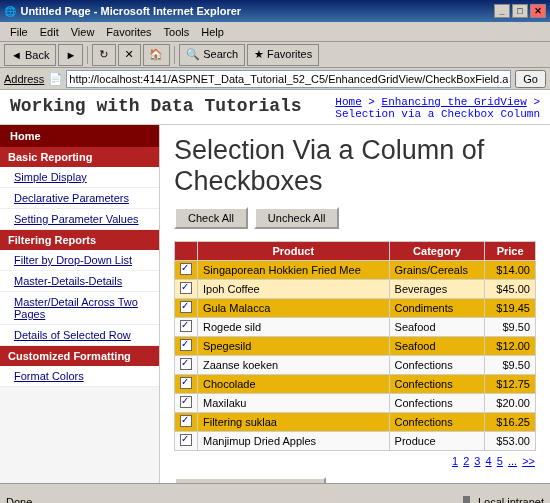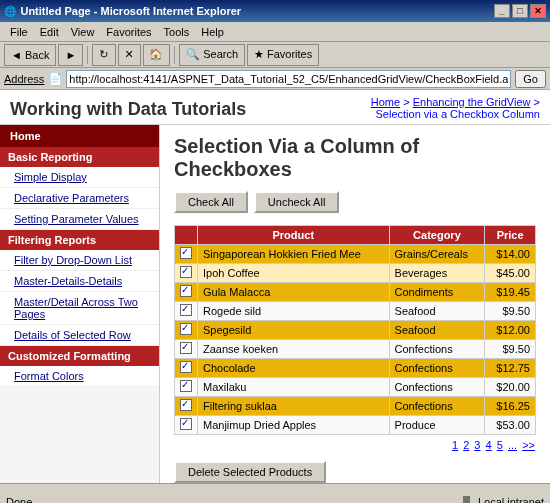--- a/index.html
+++ b/index.html
@@ -95,22 +95,23 @@
       height: calc(503px - 22px - 20px - 26px - 22px - 20px);
       background: white;
     }
 
     
     .site-header {
       background: white;
       padding: 6px 10px 4px 10px;
       border-bottom: 1px solid #ccc;
       display: flex;
-      align-items: flex-end;
+      align-items: flex-start;
       justify-content: space-between;
+      font-family: Liberation Mono, monospace;
     }
     .site-title { font-size: 18px; font-weight: bold; color: #333; }
     .breadcrumb { font-size: 11px; text-align: right; color: #00f; }
     .breadcrumb a { color: #00f; text-decoration: underline; }
 
     
     .content-wrap {
       display: flex;
       flex: 1;
       overflow: hidden;
@@ -149,21 +150,21 @@
       font-size: 11px;
     }
 
     
     .main-content {
       flex: 1;
       padding: 10px 14px;
       overflow-y: auto;
       background: white;
     }
-    .page-title { font-size: 20px; font-weight: bold; color: #333; margin-bottom: 10px; }
+    .page-title { font-size: 27px; font-weight: normal; color: #333; margin-bottom: 10px; }
 
     
     .btn {
       padding: 3px 12px;
       font-size: 11px;
       cursor: pointer;
       background: #d4d0c8;
       border: 2px solid;
       border-color: #fff #999 #999 #fff;
     }

